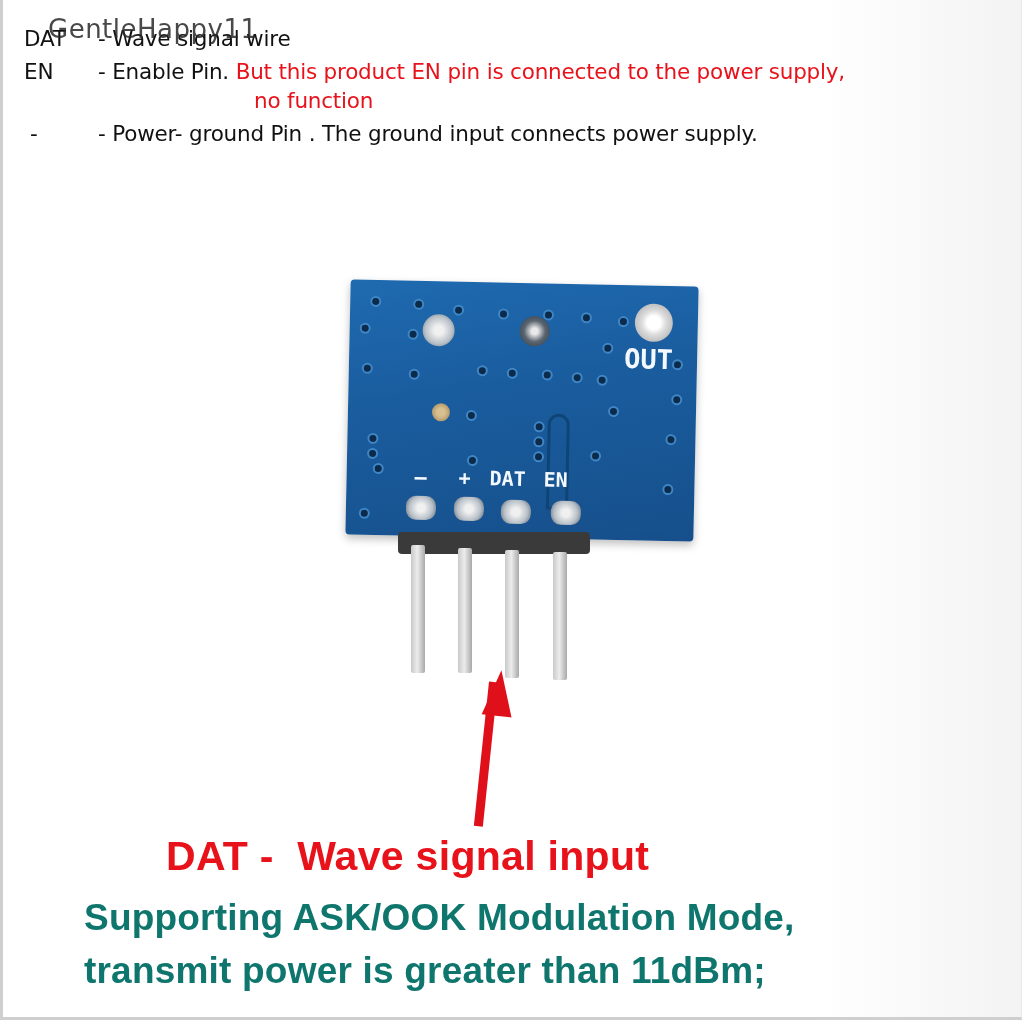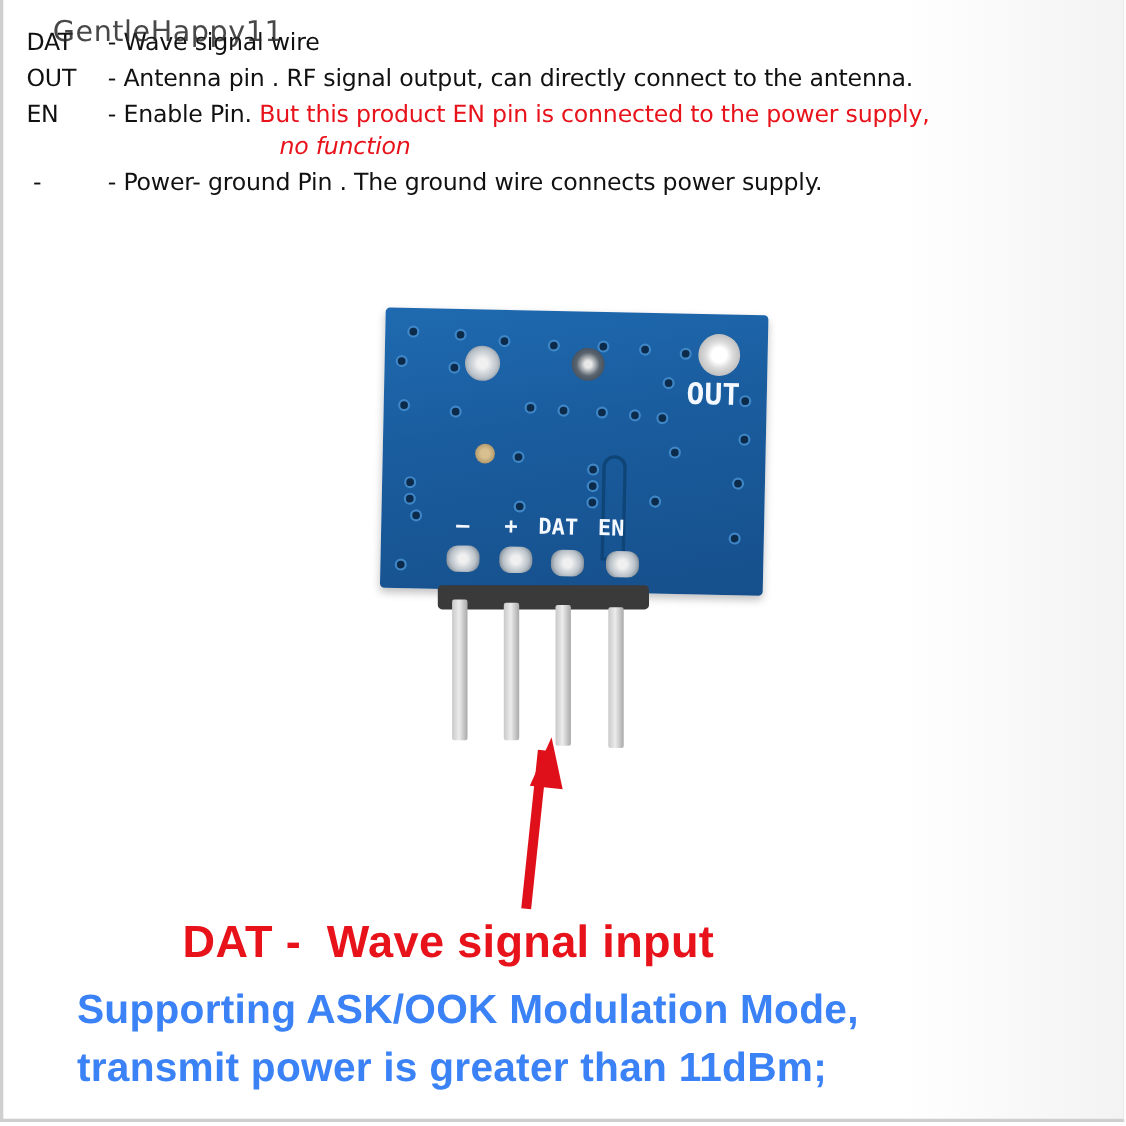--- a/index.html
+++ b/index.html
@@ -12,21 +12,21 @@
       position: absolute; left: 0; top: 0; width: 1022px; height: 1020px;
       border-left: 3px solid #cfcfcf; border-bottom: 3px solid #cfcfcf; border-right: 1px solid #e8e8e8;
       box-sizing: border-box;
       background: linear-gradient(90deg, #ffffff 0%, #ffffff 80%, #f3f3f3 100%);
     }
     .pin-desc { position: absolute; left: 24px; top: 22px; font-size: 21.5px; line-height: 33px; color: #111; letter-spacing: -0.2px; }
     .pin-desc .row { position: relative; white-space: nowrap; height: 33px; }
     .pin-desc .key { display: inline-block; width: 74px; }
     .pin-desc .key.sym { width: 74px; padding-left: 6px; box-sizing: border-box; }
     .pin-desc .red { color: #e8121b; }
-    .pin-desc .cont { padding-left: 230px; color: #e8121b; margin-top: -4px; font-style: italic; }
+    .pin-desc .cont { padding-left: 230px; color: #e8121b; margin-top: -4px; }
     .watermark {
       position: absolute; left: 48px; top: 14px; font-size: 26px; color: rgba(40,40,40,0.85);
       letter-spacing: 0.5px; font-family: "DejaVu Sans", sans-serif;
     }
 
     
     .pcb {
       position: absolute; left: 348px; top: 283px; width: 348px; height: 255px;
       background: linear-gradient(170deg, #1f6ab0 0%, #1a5d9f 40%, #164f8b 100%);
       border-radius: 4px; transform: rotate(1.2deg);
@@ -49,43 +49,40 @@
       position: absolute; left: 484px; top: 670px; width: 0; height: 0;
       border-left: 15px solid transparent; border-right: 15px solid transparent; border-bottom: 46px solid #e0101a;
       transform: rotate(6deg);
     }
 
     .caption-red {
       position: absolute; left: 166px; top: 833px; font-size: 41px; font-weight: bold; color: #e8121b;
       font-family: "Liberation Sans", sans-serif; letter-spacing: 0.3px; white-space: pre;
     }
     .caption-blue {
-      position: absolute; left: 70px; font-size: 37px; font-weight: bold; color: #3b82f6;
+      position: absolute; left: 84px; font-size: 37px; font-weight: bold; color: #0f766e;
       font-family: "Liberation Sans", sans-serif; white-space: nowrap; letter-spacing: 0.2px;
     }
   </style>
 </head>
 <body>
 
 <div class="frame"></div>
 
 <div class="pin-desc">
   <div class="row">
     <span class="key">DAT</span><span>- Wave signal wire</span>
   </div>
   <div class="row">
-    <span class="key">OUT</span><span>- Antenna pin . RF signal output, can directly connect to the antenna.</span>
-  </div>
-  <div class="row">
     <span class="key">EN</span><span>- Enable Pin.</span>
     <span class="red">But this product EN pin is connected to the power supply,</span>
   </div>
   <div class="row cont">no function</div>
   <div class="row">
-    <span class="key sym">-</span><span>- Power- ground Pin . The ground wire connects power supply.</span>
+    <span class="key sym">-</span><span>- Power- ground Pin . The ground input connects power supply.</span>
   </div>
 </div>
 
 <div class="watermark">GentleHappy11</div>
 
 <div class="pcb">
   <div class="via" style="left:22px;top:18px"></div>
   <div class="via" style="left:65px;top:20px"></div>
   <div class="via" style="left:105px;top:25px"></div>
   <div class="via" style="left:150px;top:28px"></div>

